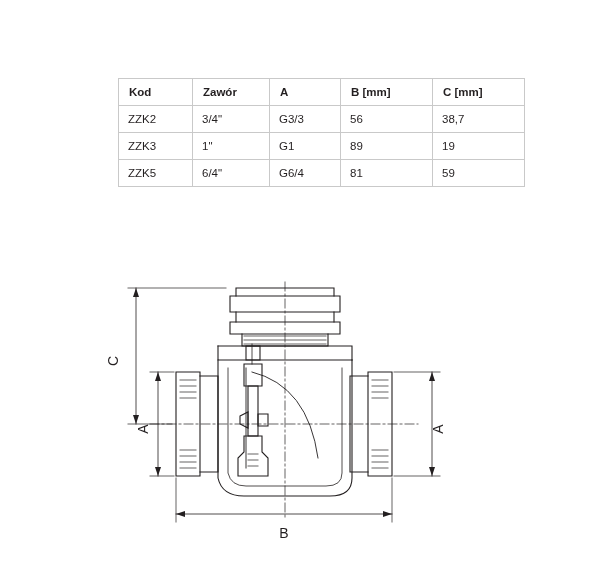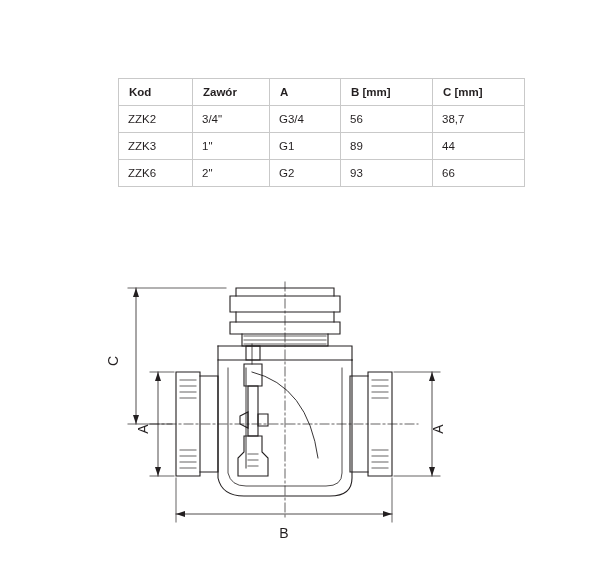--- a/index.html
+++ b/index.html
@@ -65,37 +65,37 @@
       <th class="col-zawor">Zawór</th>
       <th class="col-a">A</th>
       <th class="col-b">B [mm]</th>
       <th class="col-c">C [mm]</th>
     </tr>
   </thead>
   <tbody>
     <tr>
       <td>ZZK2</td>
       <td>3/4"</td>
-      <td>G3/4</td>
+      <td>G3/3</td>
       <td>56</td>
       <td>38,7</td>
     </tr>
     <tr>
       <td>ZZK3</td>
       <td>1"</td>
       <td>G1</td>
       <td>89</td>
-      <td>44</td>
+      <td>19</td>
     </tr>
     <tr>
-      <td>ZZK6</td>
-      <td>2"</td>
-      <td>G2</td>
-      <td>93</td>
-      <td>66</td>
+      <td>ZZK5</td>
+      <td>6/4"</td>
+      <td>G6/4</td>
+      <td>81</td>
+      <td>59</td>
     </tr>
   </tbody>
 </table>
 
 <div class="drawing">
 <svg width="608" height="294" viewBox="0 0 608 294" xmlns="http://www.w3.org/2000/svg">
   <g fill="none" stroke="#231f20" stroke-width="1.1" stroke-linecap="square">
 
     <path d="M236 28 L236 20 L334 20 L334 28"></path>
     <path d="M230 28 L340 28 L340 44 L230 44 Z"></path>

